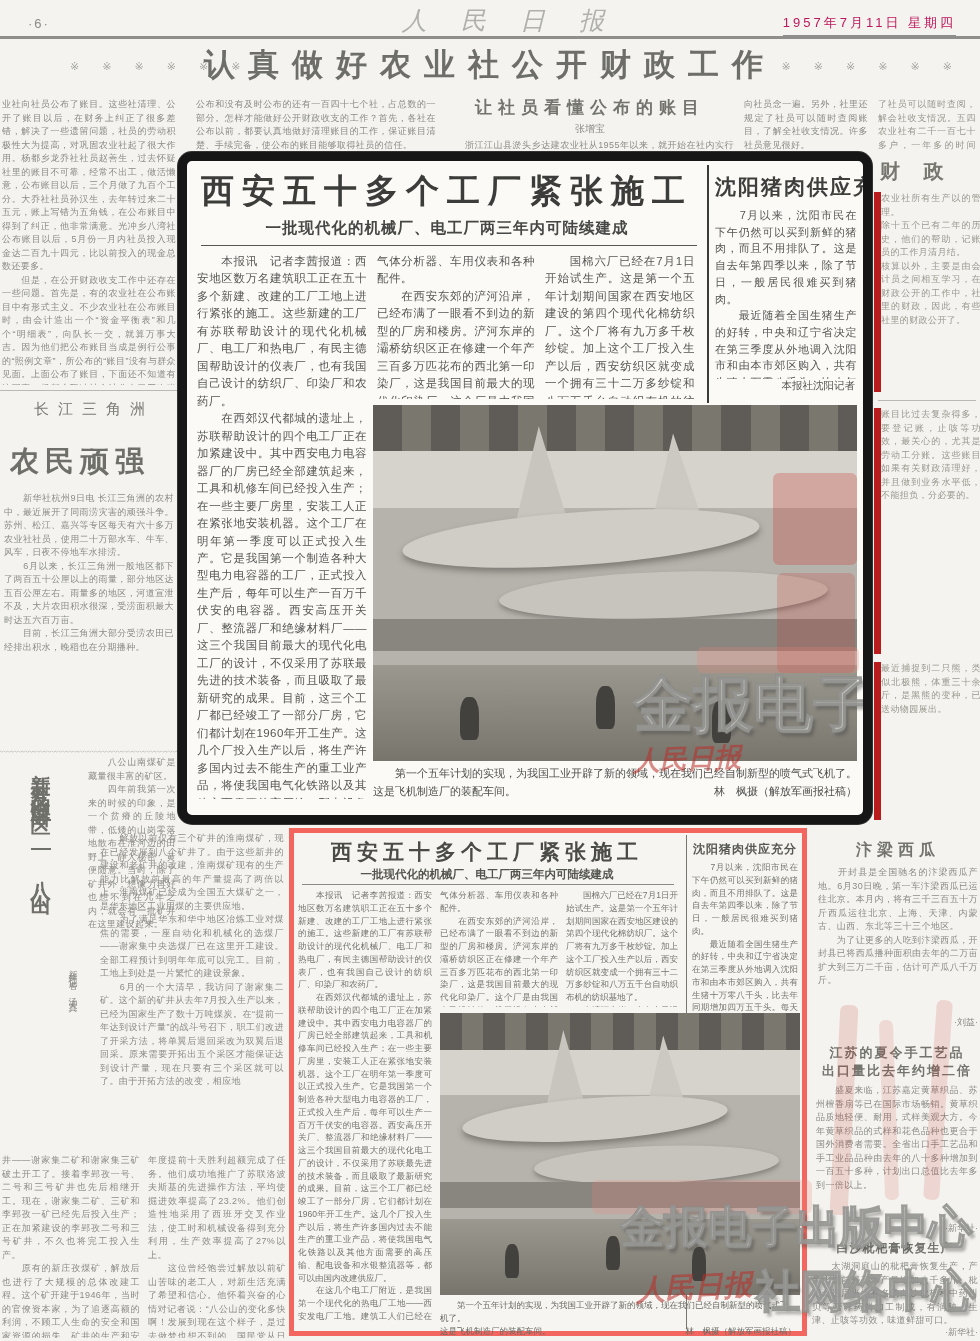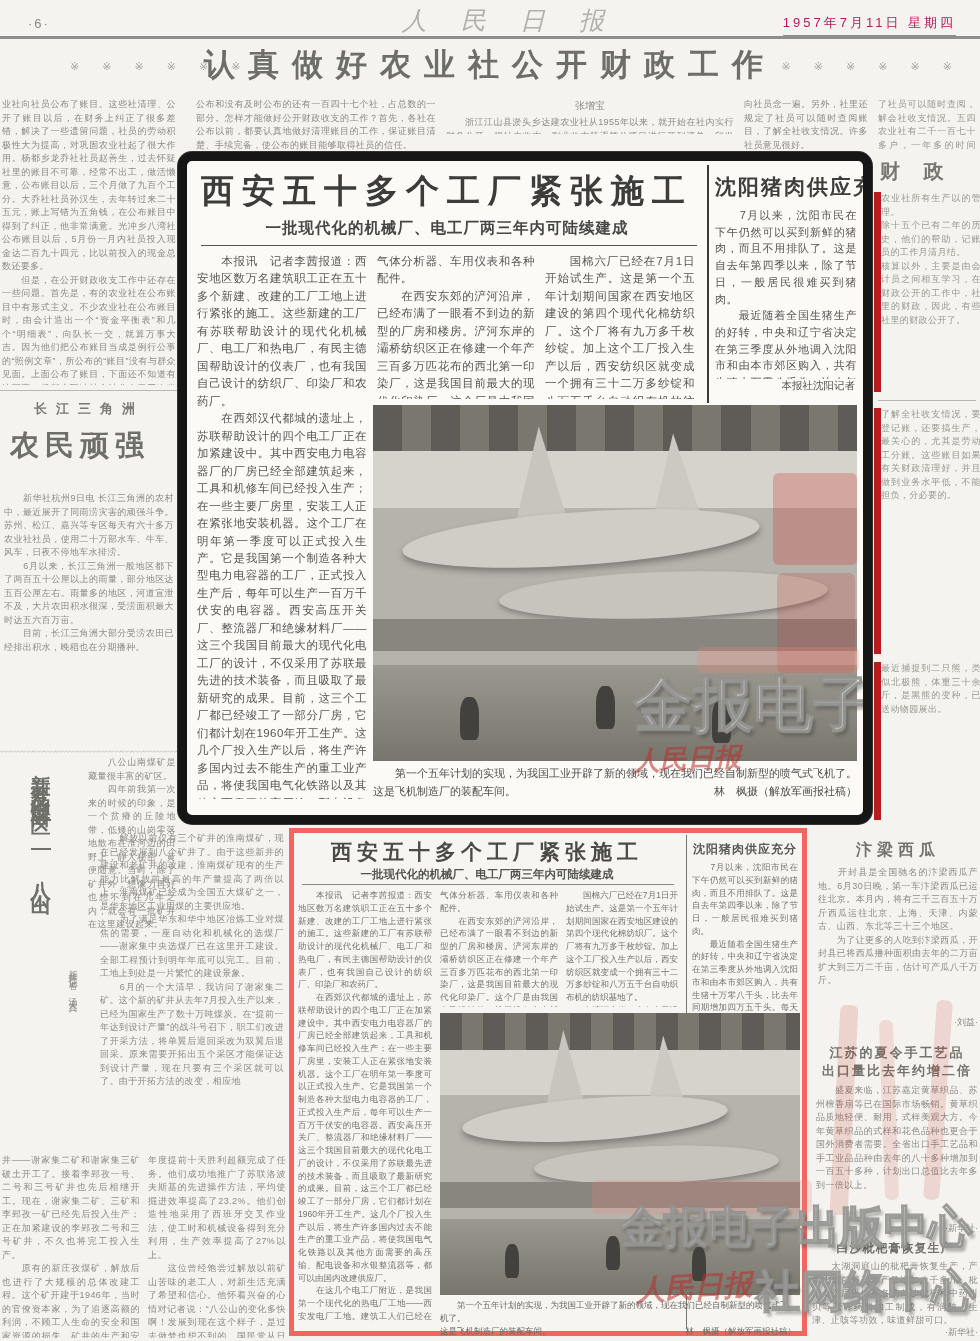--- a/index.html
+++ b/index.html
@@ -22,22 +22,22 @@
   .stars{top:60px;font-size:11px;color:#a5a5a0;letter-spacing:10px;white-space:nowrap;}
   .lead-title{left:150px;top:44px;width:680px;text-align:center;
     font-size:31px;font-weight:bold;color:#6d6d69;letter-spacing:13px;white-space:nowrap;}
   
   .body-txt{font-size:9px;line-height:1.5;text-align:justify;color:#8b8b87;
     overflow:hidden;white-space:pre-line;letter-spacing:.4px;}
   .body-txt.dim{color:#98988f;}
   .rule-h{height:1px;background:#b9b9b4;}
   .rule-left{border-left:7px solid #b91c1c;}
   
-  .kicker{font-size:13px;font-weight:bold;color:#7a7a75;letter-spacing:9px;white-space:nowrap;}
-  .big-head{font-size:29px;font-weight:bold;color:#6f6f6a;letter-spacing:6px;white-space:nowrap;}
+  .kicker{font-size:15px;font-weight:normal;color:#7a7a75;letter-spacing:9px;white-space:nowrap;}
+  .big-head{font-size:29px;font-weight:bold;color:#6f6f6a;letter-spacing:6px;white-space:nowrap;margin-top:16px;}
   .wave{font-size:12px;color:#9d9d98;letter-spacing:-1px;overflow:hidden;white-space:nowrap;}
   .vert{writing-mode:vertical-rl;text-orientation:upright;}
   .coal-title{font-size:20px;font-weight:bold;color:#70706b;letter-spacing:7px;}
   .coal-byline{font-size:9px;color:#8b8b87;letter-spacing:3px;}
   
   .fin-head{font-size:20px;font-weight:bold;color:#77776f;letter-spacing:9px;}
   .sm-head{font-weight:bold;color:#74746e;text-align:center;white-space:nowrap;}
   .credit{display:block;text-align:right;font-size:9px;color:#8b8b87;}
   
   .inset{left:178px;top:152px;width:676px;height:654px;background:#fbfaf7;
@@ -111,20 +111,21 @@
 <div class="abs stars" style="left:70px;">※ ※ ※ ※ ※ ※</div>
 <div class="abs lead-title">认真做好农业社公开财政工作</div>
 <div class="abs stars" style="right:18px;">※ ※ ※ ※ ※ ※</div>
 
 <div class="abs body-txt" style="left:2px;top:98px;width:174px;height:287px;">业社向社员公布了账目。这些社清理、公开了账目以后，在财务上纠正了很多差错，解决了一些遗留问题，社员的劳动积极性大为提高，对巩固农业社起了很大作用。杨都乡龙乔社社员赵善生，过去怀疑社里的账目不可靠，经常不出工，做活懒意，公布账目以后，三个月做了九百个工分。大乔社社员孙汉生，去年转过来二十五元，账上写错为五角钱，在公布账目中得到了纠正，他非常满意。光冲乡八湾社公布账目以后，5月份一月内社员投入现金达二百九十四元，比以前投入的现金总数还要多。
 　　但是，在公开财政收支工作中还存在一些问题。首先是，有的农业社在公布账目中有形式主义。不少农业社在公布账目时，由会计造出一个“资金平衡表”和几个“明细表”，向队长一交，就算万事大吉。因为他们把公布账目当成是例行公事的“照例文章”，所公布的“账目”没有与群众见面。上面公布了账目，下面还不知道有这回事。杨都乡双冲社会计公布了三次账目，连保管员也不知道。
 　　其次是，公布账目的内容问题。不少社公布的账目，只是按教材上的规定，造出一张“现金户本期发生额对照表”，上面只有账户、借方、贷方金额以及余额，社员们看不懂。还有一些农业社公布的账目不及时。据八百一十四个农业社的统计，5月份公布工分账的七百九十五个社，公布了经营账的只有五十多个社。</div>
 <div class="abs body-txt" style="left:196px;top:98px;width:240px;height:52px;">公布和没有及时公布的还有一百四十七个社，占总数的一部分。怎样才能做好公开财政收支的工作？首先，各社在公布以前，都要认真地做好清理账目的工作，保证账目清楚、手续完备，使公布的账目能够取得社员的信任。</div>
 
 <div class="abs" style="left:446px;top:96px;width:288px;height:56px;overflow:hidden;">
+  <div class="sm-head" style="font-size:17px;letter-spacing:6px;">让社员看懂公布的账目</div>
   <div style="text-align:center;font-size:10px;color:#8b8b87;margin:3px 0;">张增宝</div>
   <div class="body-txt" style="height:18px;">　　浙江江山县淤头乡达建农业社从1955年以来，就开始在社内实行财务公开，把社内收支、副业收支等逐笔分项目进行开列清单，印发公布各小组，进一步让社员看懂、弄清全社财政收支的情况。</div>
 </div>
 
 <div class="abs body-txt" style="left:744px;top:98px;width:124px;height:52px;">向社员念一遍。另外，社里还规定了社员可以随时查阅账目，了解全社收支情况。许多社员意见很好。</div>
 <div class="abs body-txt dim" style="left:878px;top:98px;width:98px;height:52px;">了社员可以随时查阅，解会社收支情况。五四农业社有二千一百七十多户，一年多的时间内，账目清楚，月清月结。</div>
 
 <div class="abs rule-h" style="left:0;top:390px;width:178px;"></div>
 <div class="abs kicker" style="left:34px;top:400px;">长江三角洲</div>
 <div class="abs big-head" style="left:10px;top:426px;width:168px;overflow:hidden;">农民顽强</div>
@@ -143,21 +144,21 @@
 <div class="abs body-txt" style="left:2px;top:1154px;width:138px;height:184px;">井——谢家集二矿和谢家集三矿破土开工了。接着李郢孜一号、二号和三号矿井也先后相继开工。现在，谢家集二矿、三矿和李郢孜一矿已经先后投入生产；正在加紧建设的李郢孜二号和三号矿井，不久也将完工投入生产。
 　　原有的新庄孜煤矿，解放后也进行了大规模的总体改建工程。这个矿开建于1946年，当时的官僚资本家，为了追逐高额的利润，不顾工人生命的安全和国家资源的损失，矿井的生产和安全设备都非常简陋，整个矿井被糟蹋得零乱不堪。解放以后，为了使这个煤藏丰富的矿井生产更多的煤炭，在1954年开始了总体改建工程。经过职工们几</div>
 <div class="abs body-txt" style="left:148px;top:1154px;width:138px;height:184px;">年度提前十天胜利超额完成了任务。他们成功地推广了苏联洛波夫斯基的先进操作方法，平均使掘进效率提高了23.2%。他们创造性地采用了西班牙交叉作业法，使工时和机械设备得到充分利用，生产效率提高了27%以上。
 　　这位曾经饱尝过解放以前矿山苦味的老工人，对新生活充满了希望和信心。他怀着兴奋的心情对记者说：“八公山的变化多快啊！发展到现在这个样子，是过去做梦也想不到的。国民党从日本人手里接管了淮南的那些年，几乎什么建设都没搞。可是解放以后才几年就建设起这么多的新井。谁说我们的成就不大，那不是昧着良心说话，那就请他到这里来看看吧！”（新华社专稿）</div>
 
 <div class="abs fin-head" style="left:880px;top:158px;">财 政</div>
 <div class="abs body-txt dim rule-left" style="left:874px;top:192px;width:100px;height:200px;">农业社所有生产以的管理。
 除十五个已有二年的历史，他们的帮助，记账员的工作月清月结。
 核算以外，主要是由会计员之间相互学习，在财政公开的工作中，社里的财政，因此，有些社里的财政公开了。</div>
 <div class="abs rule-h" style="left:878px;top:400px;width:98px;"></div>
-<div class="abs body-txt dim rule-left" style="left:874px;top:408px;width:100px;height:246px;">了解全社收支情况，要登记账，还要搞生产，最关心的，尤其是劳动工分账。这些账目如果有关财政清理好，并且做到业务水平低，不能担负，分必要的。</div>
+<div class="abs body-txt dim rule-left" style="left:874px;top:408px;width:100px;height:246px;">账目比过去复杂得多，要登记账，止咳等功效，最关心的，尤其是劳动工分账。这些账目如果有关财政清理好，并且做到业务水平低，不能担负，分必要的。</div>
 <div class="abs body-txt dim rule-left" style="left:874px;top:662px;width:100px;height:158px;">最近捕捉到二只熊，类似北极熊，体重三十余斤，是黑熊的变种，已送动物园展出。</div>
 
 <div class="abs" style="left:818px;top:840px;width:160px;">
   <div class="sm-head" style="font-size:16px;letter-spacing:5px;">汴梁西瓜</div>
   <div class="body-txt" style="height:150px;margin-top:5px;">　　开封县是全国驰名的汴梁西瓜产地。6月30日晚，第一车汴梁西瓜已运往北京。本月内，将有三千三百五十万斤西瓜运往北京、上海、天津、内蒙古、山西、东北等三十三个地区。
 　　为了让更多的人吃到汴梁西瓜，开封县已将西瓜播种面积由去年的二万亩扩大到三万二千亩，估计可产瓜八千万斤。</div>
   <span class="credit">·刘益·</span>
 </div>
 
 <div class="abs" style="left:816px;top:1044px;width:162px;">

